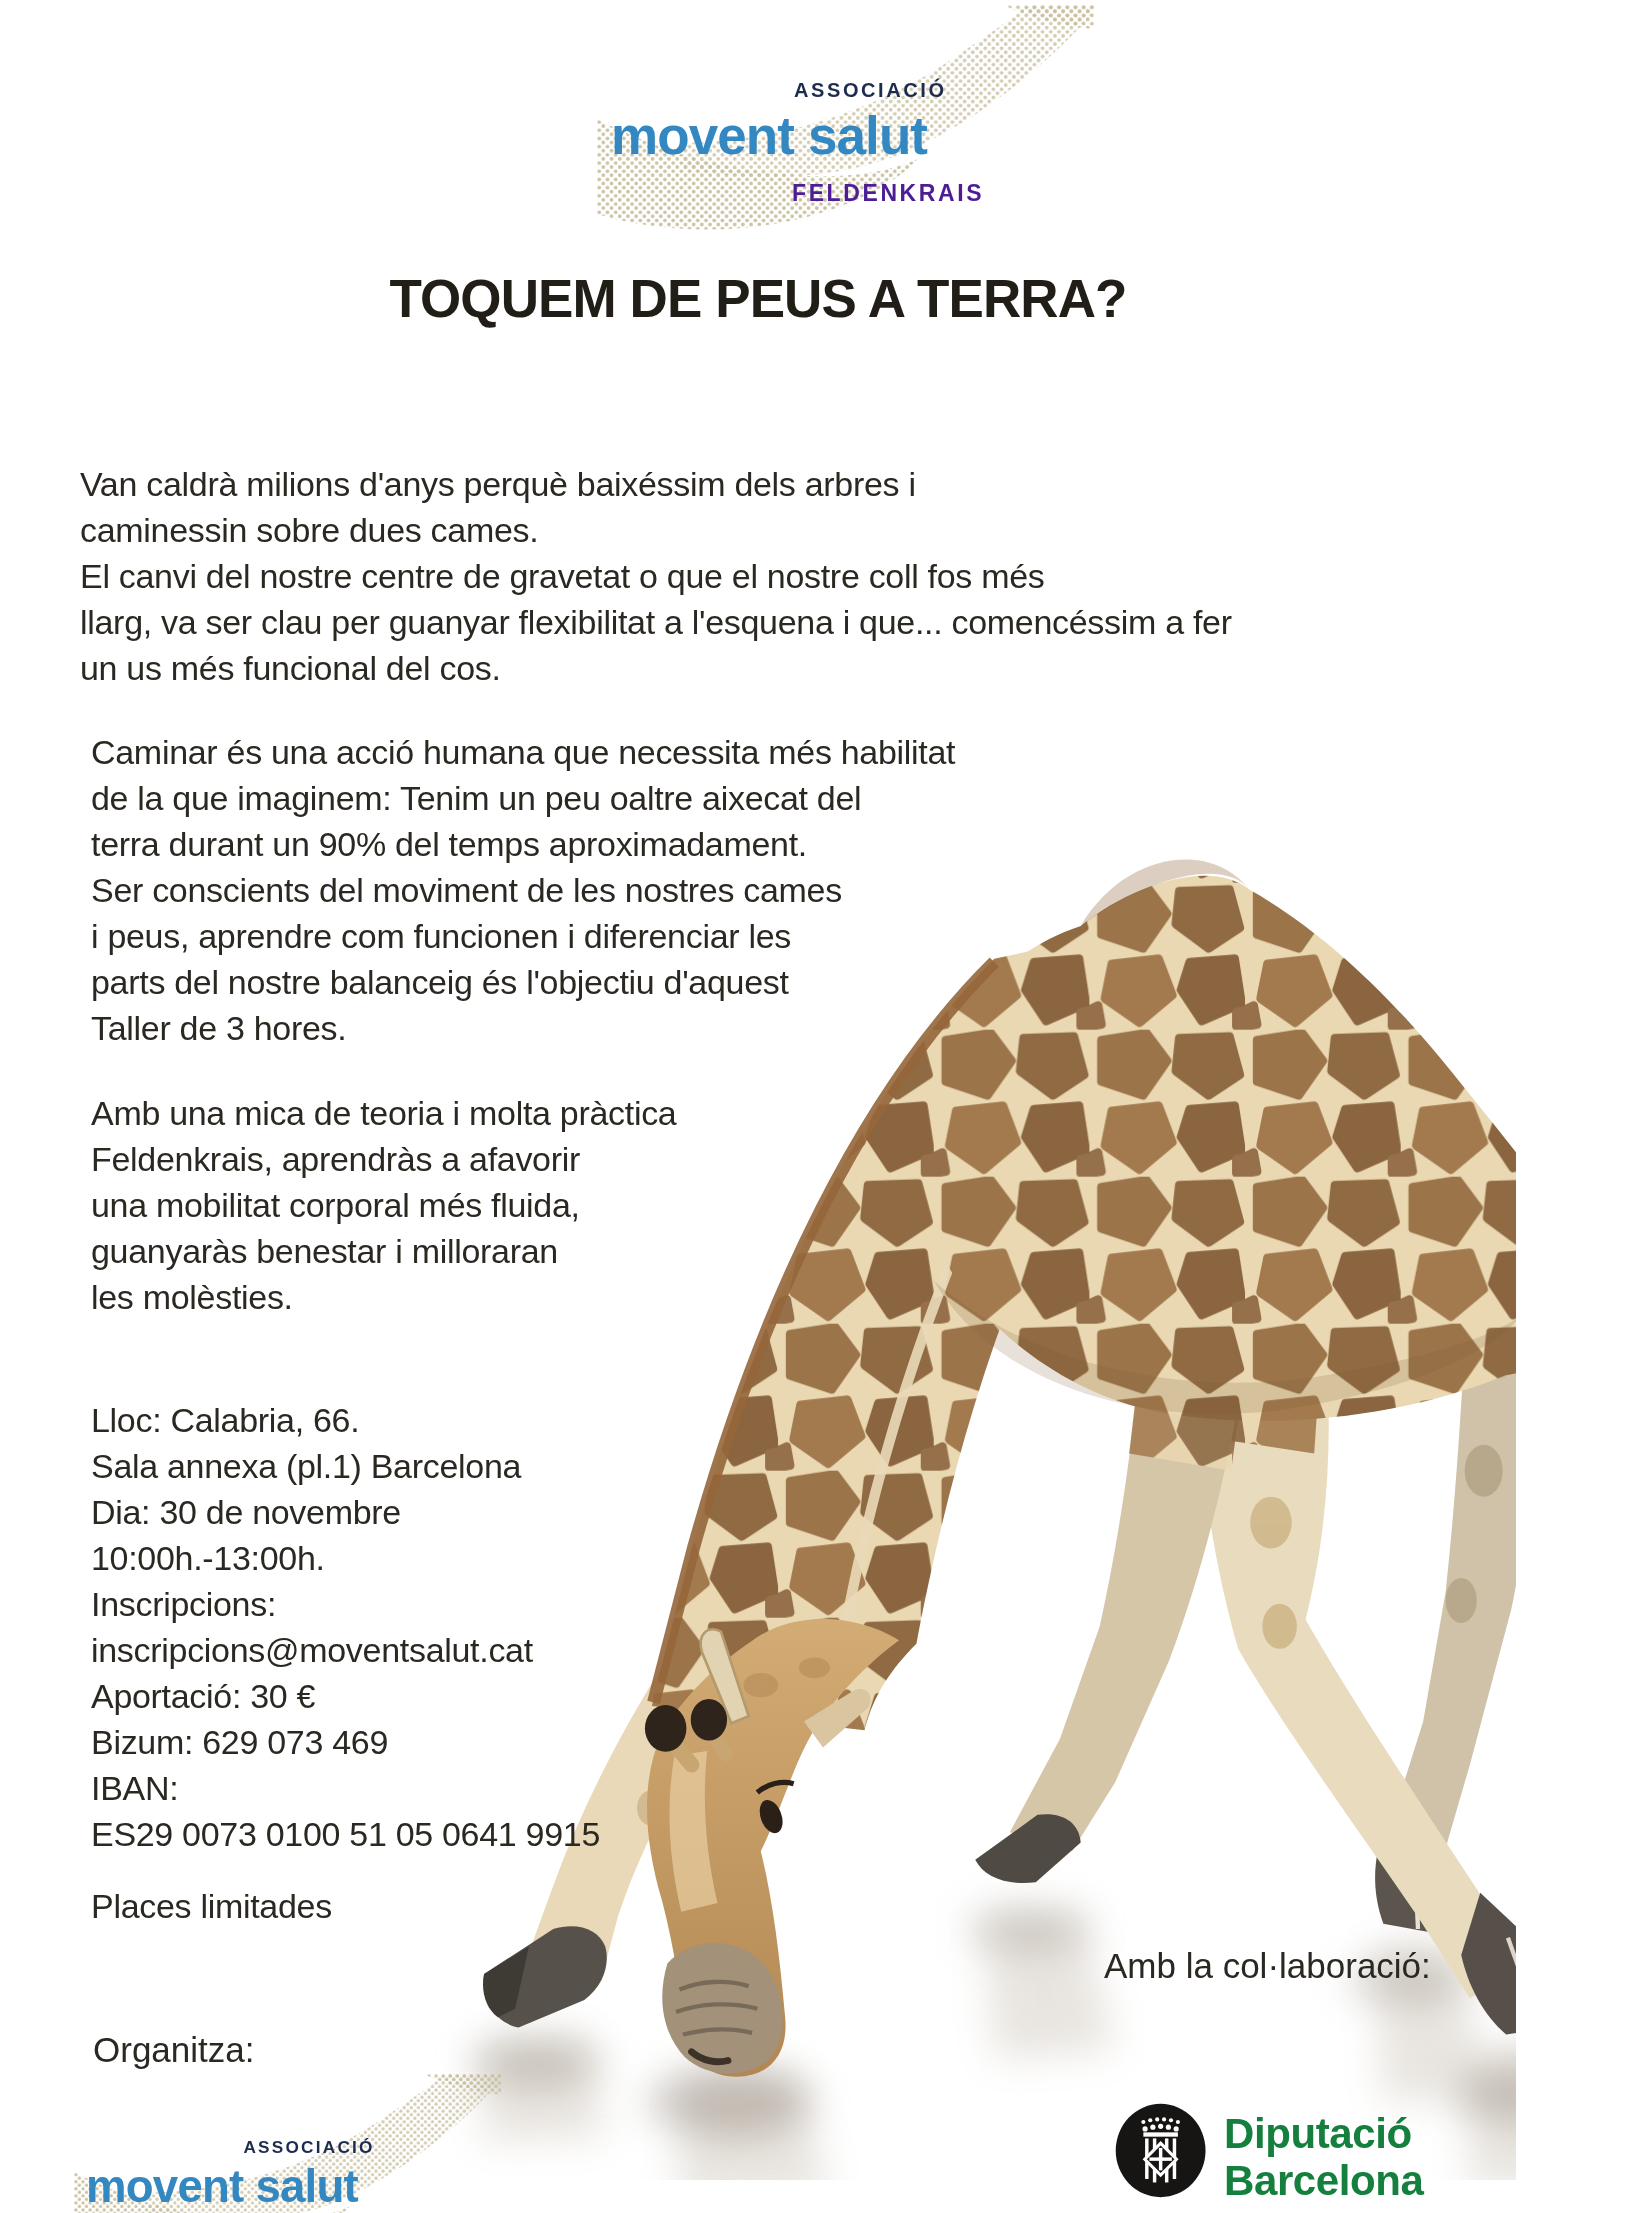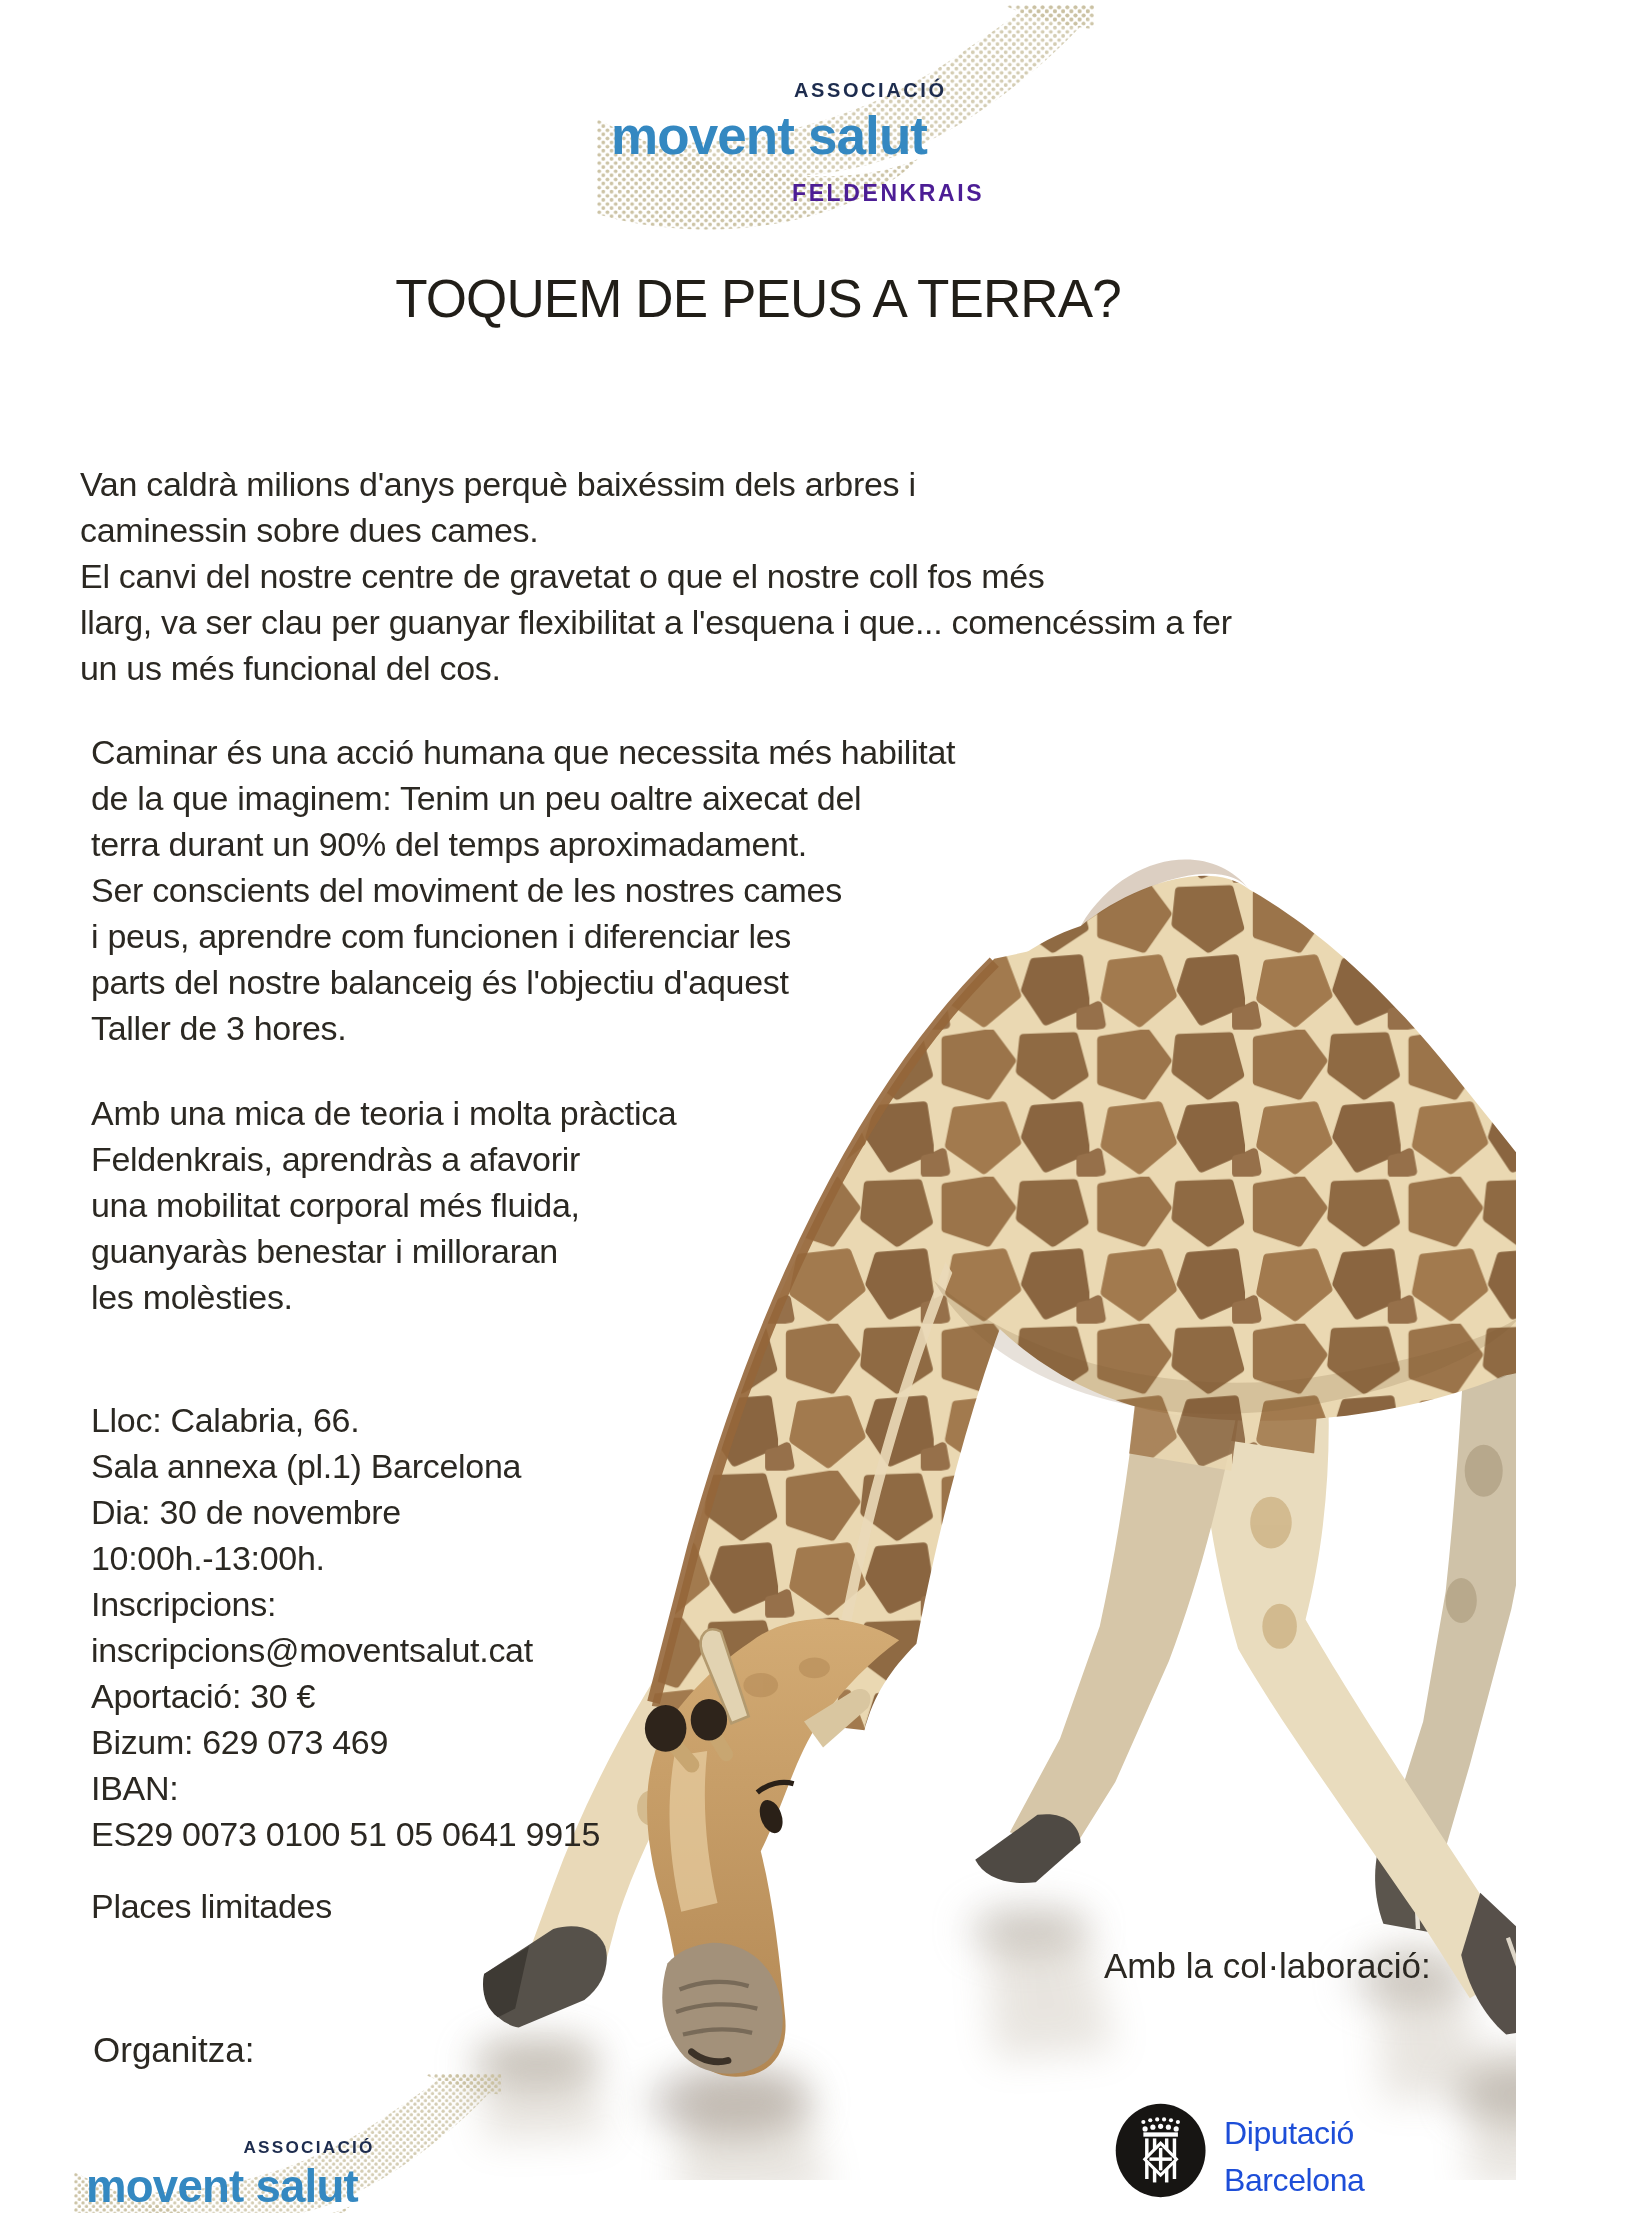--- a/index.html
+++ b/index.html
@@ -7,38 +7,38 @@
     position:relative;width:1516px;height:2214px;background:#ffffff;overflow:hidden;
     font-family:"Liberation Sans", sans-serif;color:#2b2822;
   }
   .abs{position:absolute;}
   .txt{
     position:absolute;white-space:pre-line;font-size:34px;line-height:46px;
     letter-spacing:-0.3px;color:#2b2822;
   }
   .title{
     position:absolute;left:0;top:268px;width:100%;text-align:center;
-    font-size:53px;font-weight:normal;letter-spacing:-0.9px;color:#211e18;
+    font-size:53px;font-weight:bold;letter-spacing:-0.9px;color:#211e18;
   }
   
   .mslogo{position:absolute;width:497px;height:246px;}
   .mslogo svg.wave{position:absolute;left:0;top:0;width:100%;height:100%;}
   .mslogo .assoc{position:absolute;left:197px;top:74px;font-size:20px;font-weight:bold;
     letter-spacing:2.6px;color:#1d2c4e;}
   .mslogo .name{position:absolute;left:14px;top:100px;font-size:53px;font-weight:bold;
     letter-spacing:-0.9px;color:#3488c1;}
   .mslogo .sub{position:absolute;left:195px;top:175px;font-size:23px;font-weight:bold;
     letter-spacing:2.6px;color:#4c1d95;}
   .mslogo--bottom{left:74px;top:2074px;transform:scale(0.86);transform-origin:0 0;}
   .mslogo--top{left:597px;top:5.2px;}
   
   .organitza{position:absolute;left:93px;top:2030px;font-size:35px;}
   .collab{position:absolute;left:1104px;top:1946px;font-size:35px;}
-  .dipu-word{position:absolute;left:1224px;top:2110px;font-size:32px;font-weight:normal;
-    line-height:47px;color:#1d4ed8;white-space:pre-line;letter-spacing:-0.4px;}
+  .dipu-word{position:absolute;left:1224px;top:2110px;font-size:42px;font-weight:bold;
+    line-height:47px;color:#15803d;white-space:pre-line;letter-spacing:-0.4px;}
 </style>
 </head>
 <body>
 
 <div class="page">
 
   <svg width="0" height="0" style="position:absolute" aria-hidden="true">
     <defs>
       <pattern id="ht" width="9.5" height="9.5" patternUnits="userSpaceOnUse">
         <circle cx="2.6" cy="2.6" r="2.2" fill="#c9c0a0"></circle>

